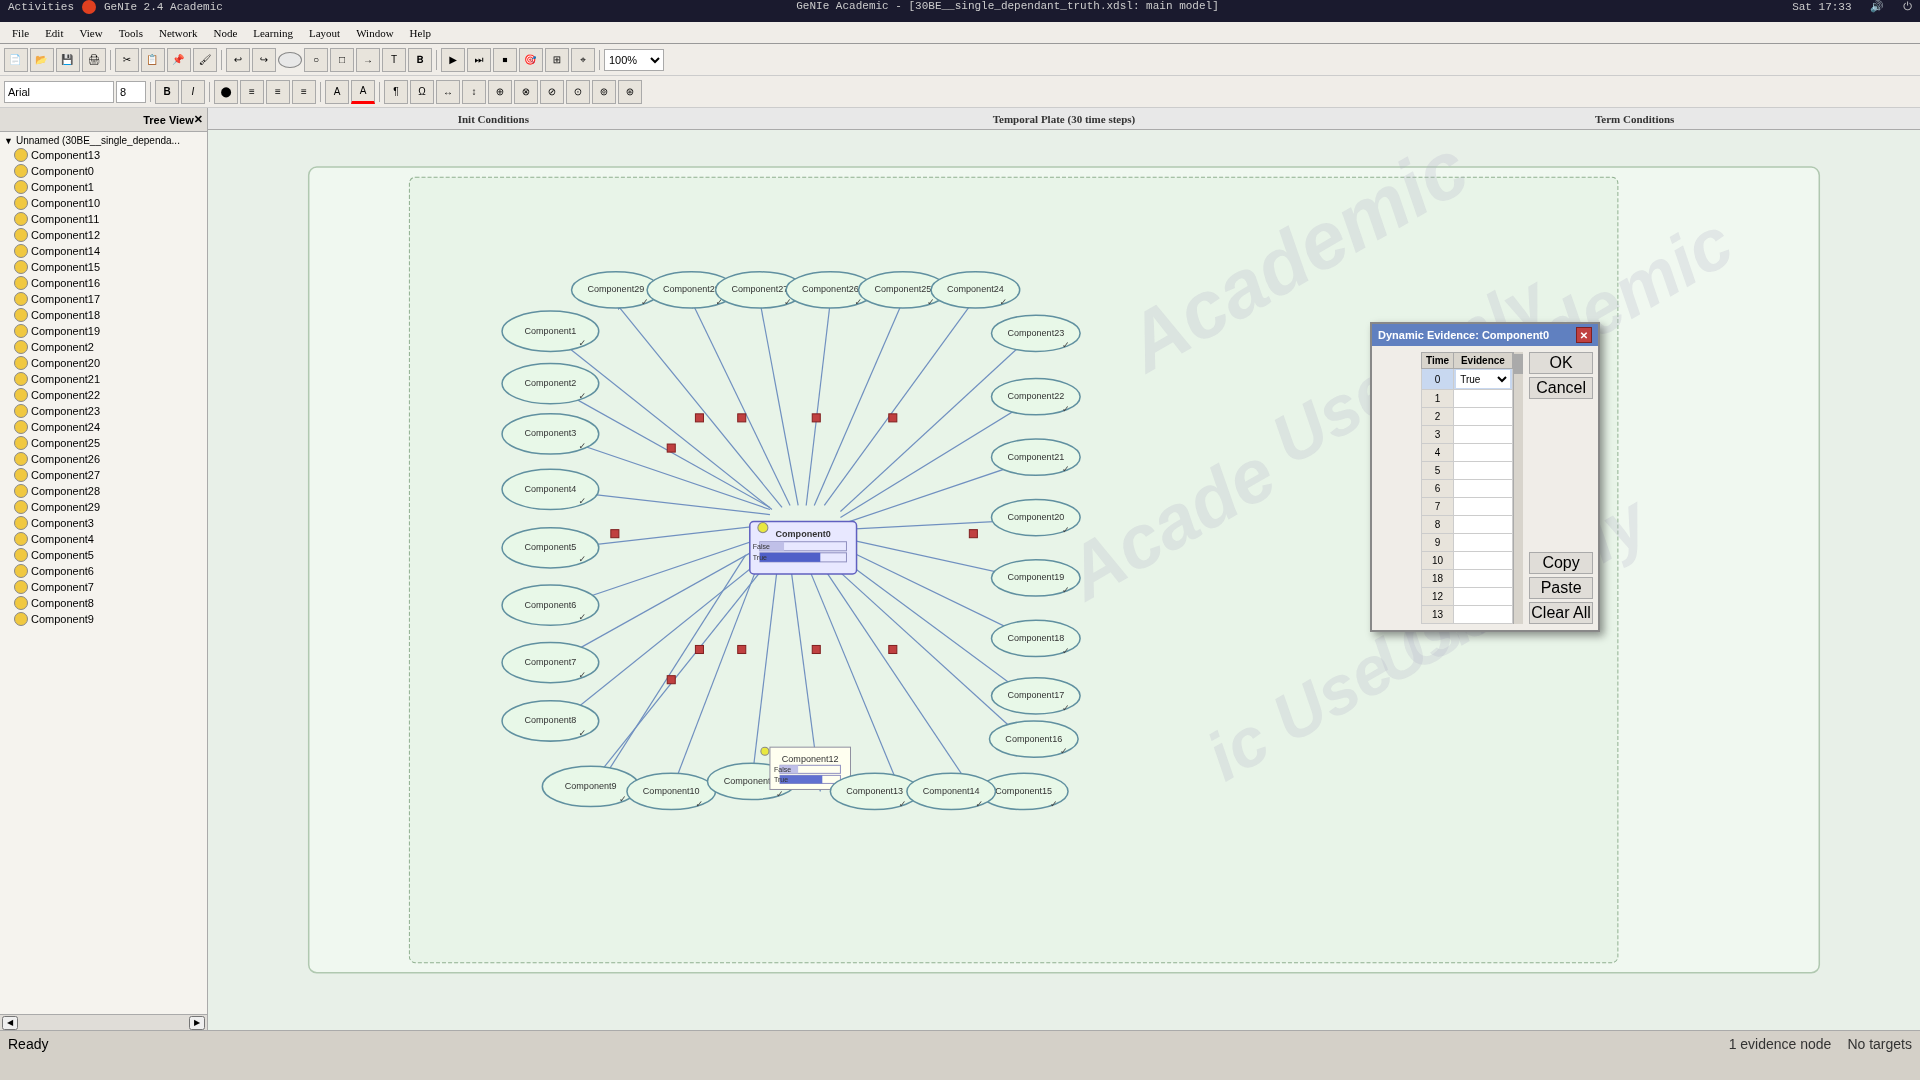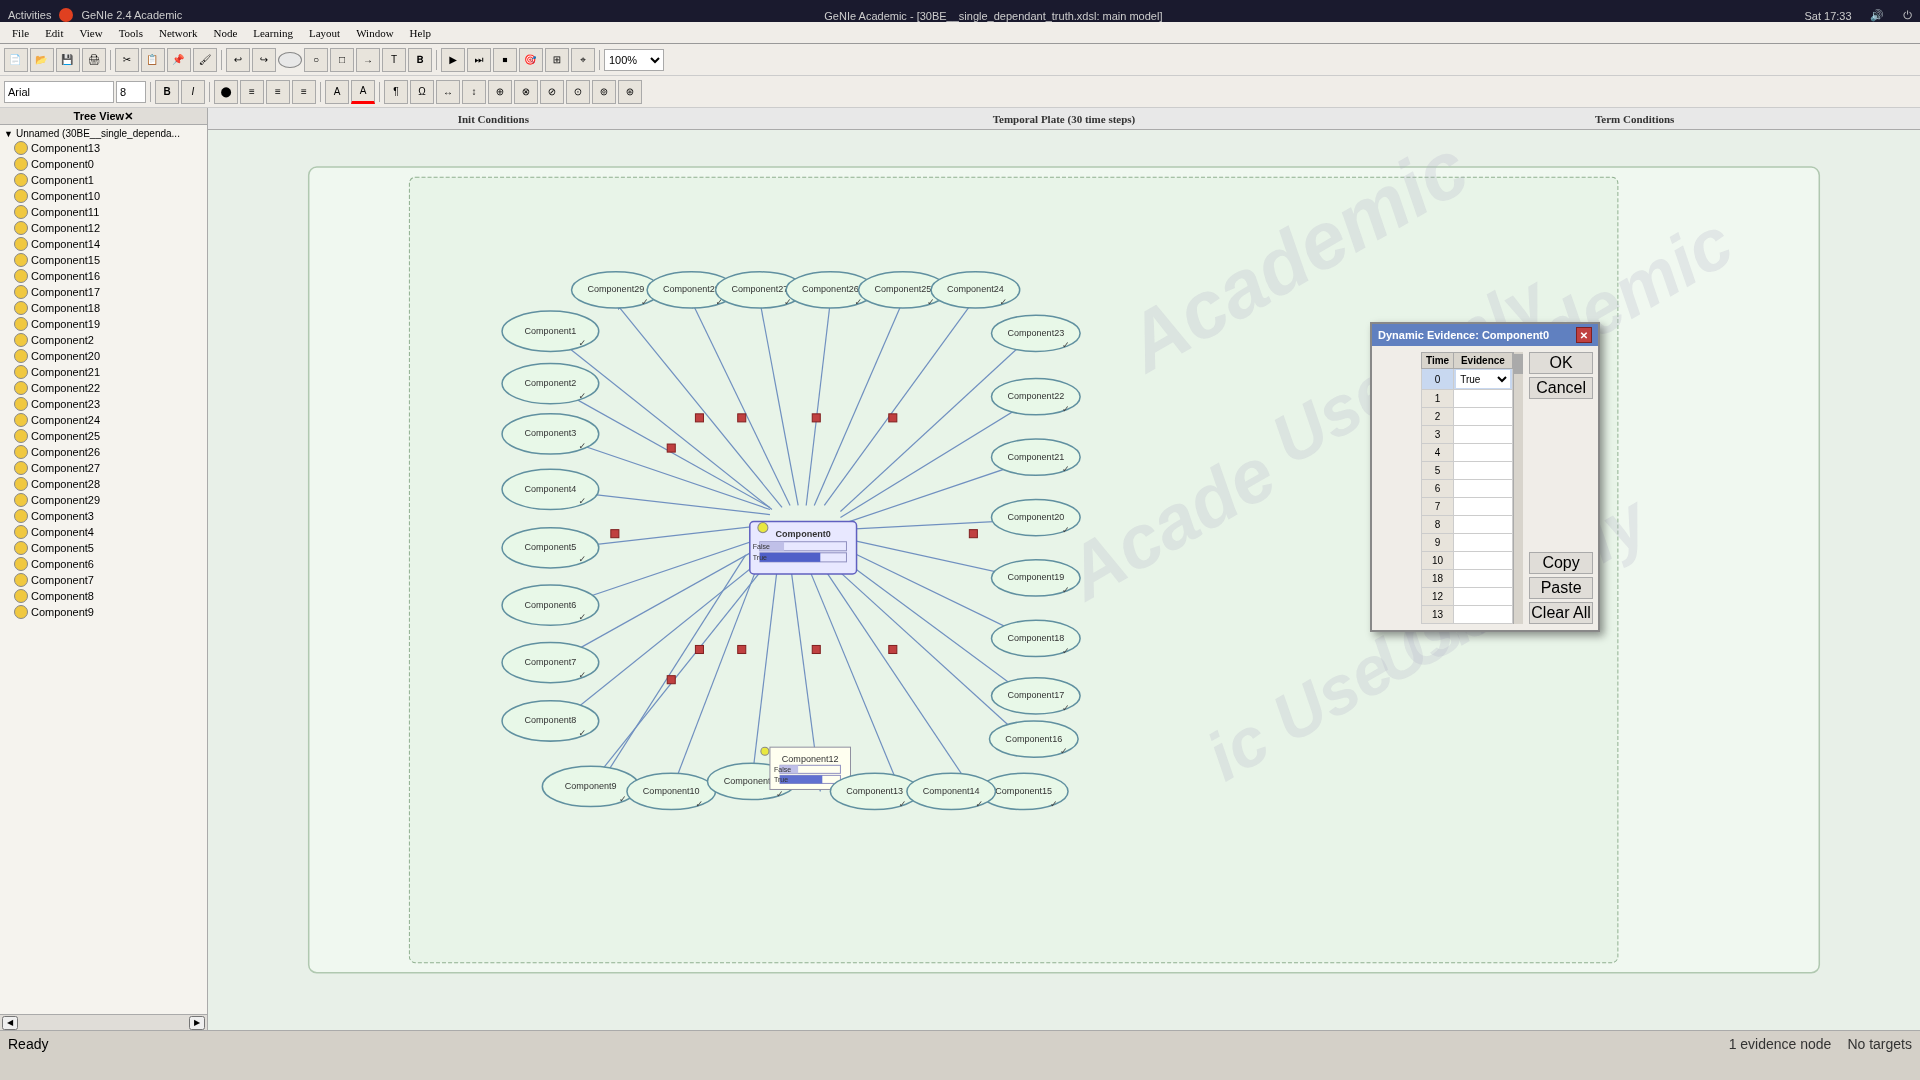--- a/index.html
+++ b/index.html
@@ -1,40 +1,40 @@
 <!DOCTYPE html>
 <html><head>
   <meta charset="utf-8">
   <style>
     * { margin: 0; padding: 0; box-sizing: border-box; }
     body { width: 1920px; height: 1080px; overflow: hidden; font-family: 'Arial', sans-serif; font-size: 11px; background: #d4d0c8; }
 
     
-    #top-bar { height: 22px; background: #1a1a2e; display: flex; align-items: flex-end; justify-content: space-between; color: #ccc; font-size: 11px; padding: 0 8px; }
+    #top-bar { height: 22px; background: #1a1a2e; display: flex; align-items: flex-start; justify-content: space-between; color: #ccc; font-size: 11px; padding: 0 8px; font-family: Liberation Mono, monospace; }
     #top-bar .left { display: flex; align-items: center; gap: 8px; }
     #top-bar .center { color: #ccc; }
     #top-bar .right { display: flex; align-items: center; gap: 19px; }
 
     
     #menu-bar { height: 22px; background: #f0ede8; display: flex; align-items: center; padding: 0 4px; border-bottom: 1px solid #999; }
     #menu-bar span { padding: 2px 8px; font-size: 11px; cursor: pointer; font-family: Liberation Serif, serif; }
 
     
     .toolbar { height: 32px; background: #f0ede8; display: flex; align-items: center; padding: 2px 4px; border-bottom: 1px solid #ccc; gap: 2px; }
     .toolbar button { height: 24px; min-width: 24px; background: #e8e4dc; border: 1px solid #aaa; cursor: pointer; font-size: 10px; padding: 0 3px; display: flex; align-items: center; justify-content: center; }
     .toolbar .sep { width: 1px; height: 20px; background: #aaa; margin: 0 2px; }
     .toolbar input[type=text] { height: 22px; border: 1px solid #aaa; background: white; padding: 0 3px; font-size: 11px; }
     .toolbar select { height: 22px; border: 1px solid #aaa; background: white; font-size: 11px; }
 
     
     #main-layout { display: flex; height: calc(1080px - 22px - 22px - 28px - 32px - 32px - 22px); }
 
     
     #left-panel { width: 208px; background: #f5f3ee; border-right: 1px solid #aaa; display: flex; flex-direction: column; }
-    #tree-view-header { height: 17px; background: #e0ddd8; border-bottom: 1px solid #aaa; display: flex; align-items: center; justify-content: center; padding: 0 4px; font-size: 11px; font-weight: bold; }
+    #tree-view-header { height: 24px; background: #e0ddd8; border-bottom: 1px solid #aaa; display: flex; align-items: center; justify-content: flex-end; padding: 0 4px; font-size: 11px; font-weight: bold; }
     #tree-view-content { flex: 1; overflow-y: auto; padding: 2px; }
     .tree-item { display: flex; align-items: center; gap: 3px; padding: 1px 2px; cursor: pointer; font-size: 11px; }
     .tree-icon { width: 14px; height: 14px; border-radius: 50%; border: 1px solid #888; background: #f0c840; flex-shrink: 0; }
     .tree-icon.component { background: #f0c840; }
     #left-scroll-bar { height: 16px; background: #e0ddd8; border-top: 1px solid #aaa; display: flex; align-items: center; padding: 0 2px; }
 
     
     #canvas-area { flex: 1; background: #e8f0e8; position: relative; overflow: hidden; }
     #canvas-header { height: 22px; background: #e8e8e8; border-bottom: 1px solid #aaa; display: flex; align-items: center; }
     #canvas-header .section { flex: 1; text-align: center; font-size: 11px; font-weight: bold; color: #333; font-family: Liberation Serif, serif; }

